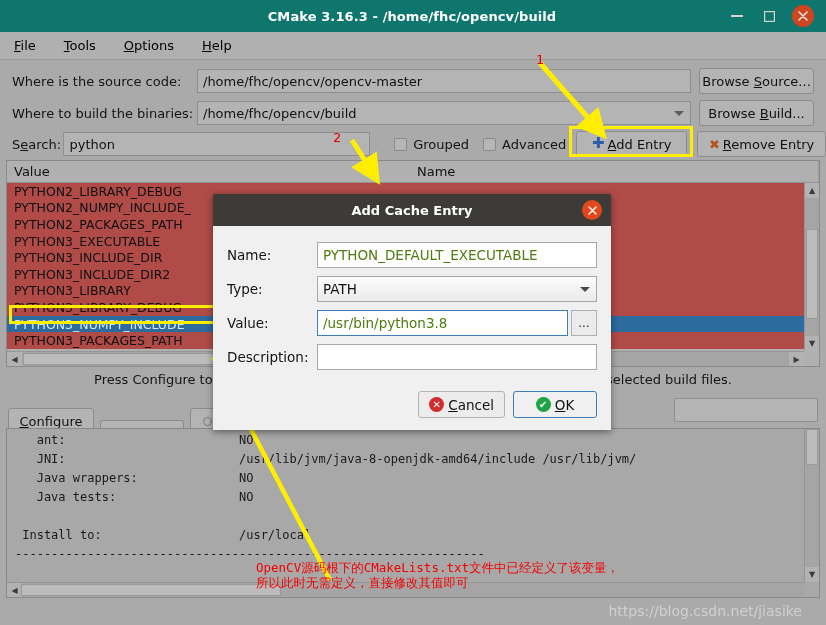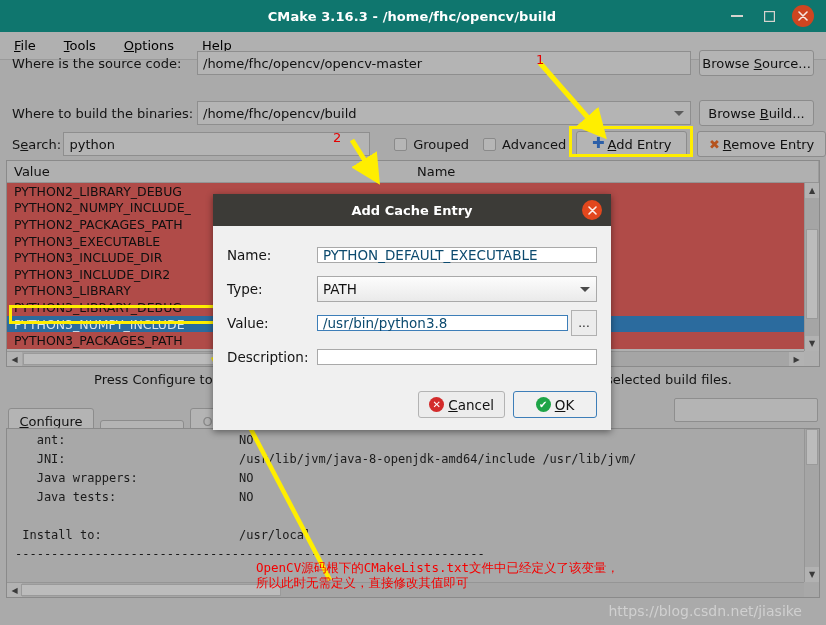--- a/index.html
+++ b/index.html
@@ -244,23 +244,23 @@
   .dlg-close {
     position: absolute; right: 9px; top: 6px;
     width: 20px; height: 20px; border-radius: 50%;
     background: #e2471d; color: #fdeee9; font-size: 12px;
     display: flex; align-items: center; justify-content: center;
   }
   .dlg-body { padding: 12px 14px 0 14px; }
   .drow { display: flex; align-items: center; height: 34px; }
   .dlabel { width: 90px; font-size: 13.5px; color: #141414; }
   .dinput {
-    flex: 1; height: 16px;
+    flex: 1; height: 26px;
     background: #ffffff; border: 1px solid #a9a9a9;
-    font-size: 13.5px; color: #0c4a6e;
+    font-size: 13.5px; color: #4d7c0f;
     display: flex; align-items: center; padding: 0 5px;
   }
   .dinput.focus { border: 1px solid #3d7eb8; }
   .dselect {
     flex: 1; height: 26px;
     background: linear-gradient(#fcfcfc,#eaeaea);
     border: 1px solid #a9a9a9;
     font-size: 13.5px; color: #111;
     display: flex; align-items: center; padding: 0 5px;
     position: relative;
@@ -319,21 +319,21 @@
     </div>
   </div>
 
   <div class="menubar">
     <div class="menuitem"><span class="uline">F</span><span>ile</span></div>
     <div class="menuitem"><span class="uline">T</span><span>ools</span></div>
     <div class="menuitem"><span class="uline">O</span><span>ptions</span></div>
     <div class="menuitem"><span class="uline">H</span><span>elp</span></div>
   </div>
 
-  <div class="formrow" style="top:48px;">
+  <div class="formrow" style="top:66px;">
     <div class="flabel" style="margin-left:12px; width:185px;">Where is the source code:</div>
     <div class="ffield" style="width:494px;">/home/fhc/opencv/opencv-master</div>
     <div class="btn" style="margin-left:8px; width:115px;">
       <span>Browse <span class="uline">S</span>ource...</span>
     </div>
   </div>
 
   <div class="formrow" style="top:98px;">
     <div class="flabel" style="margin-left:12px; width:185px;">Where to build the binaries:</div>
     <div class="ffield" style="width:494px;">

